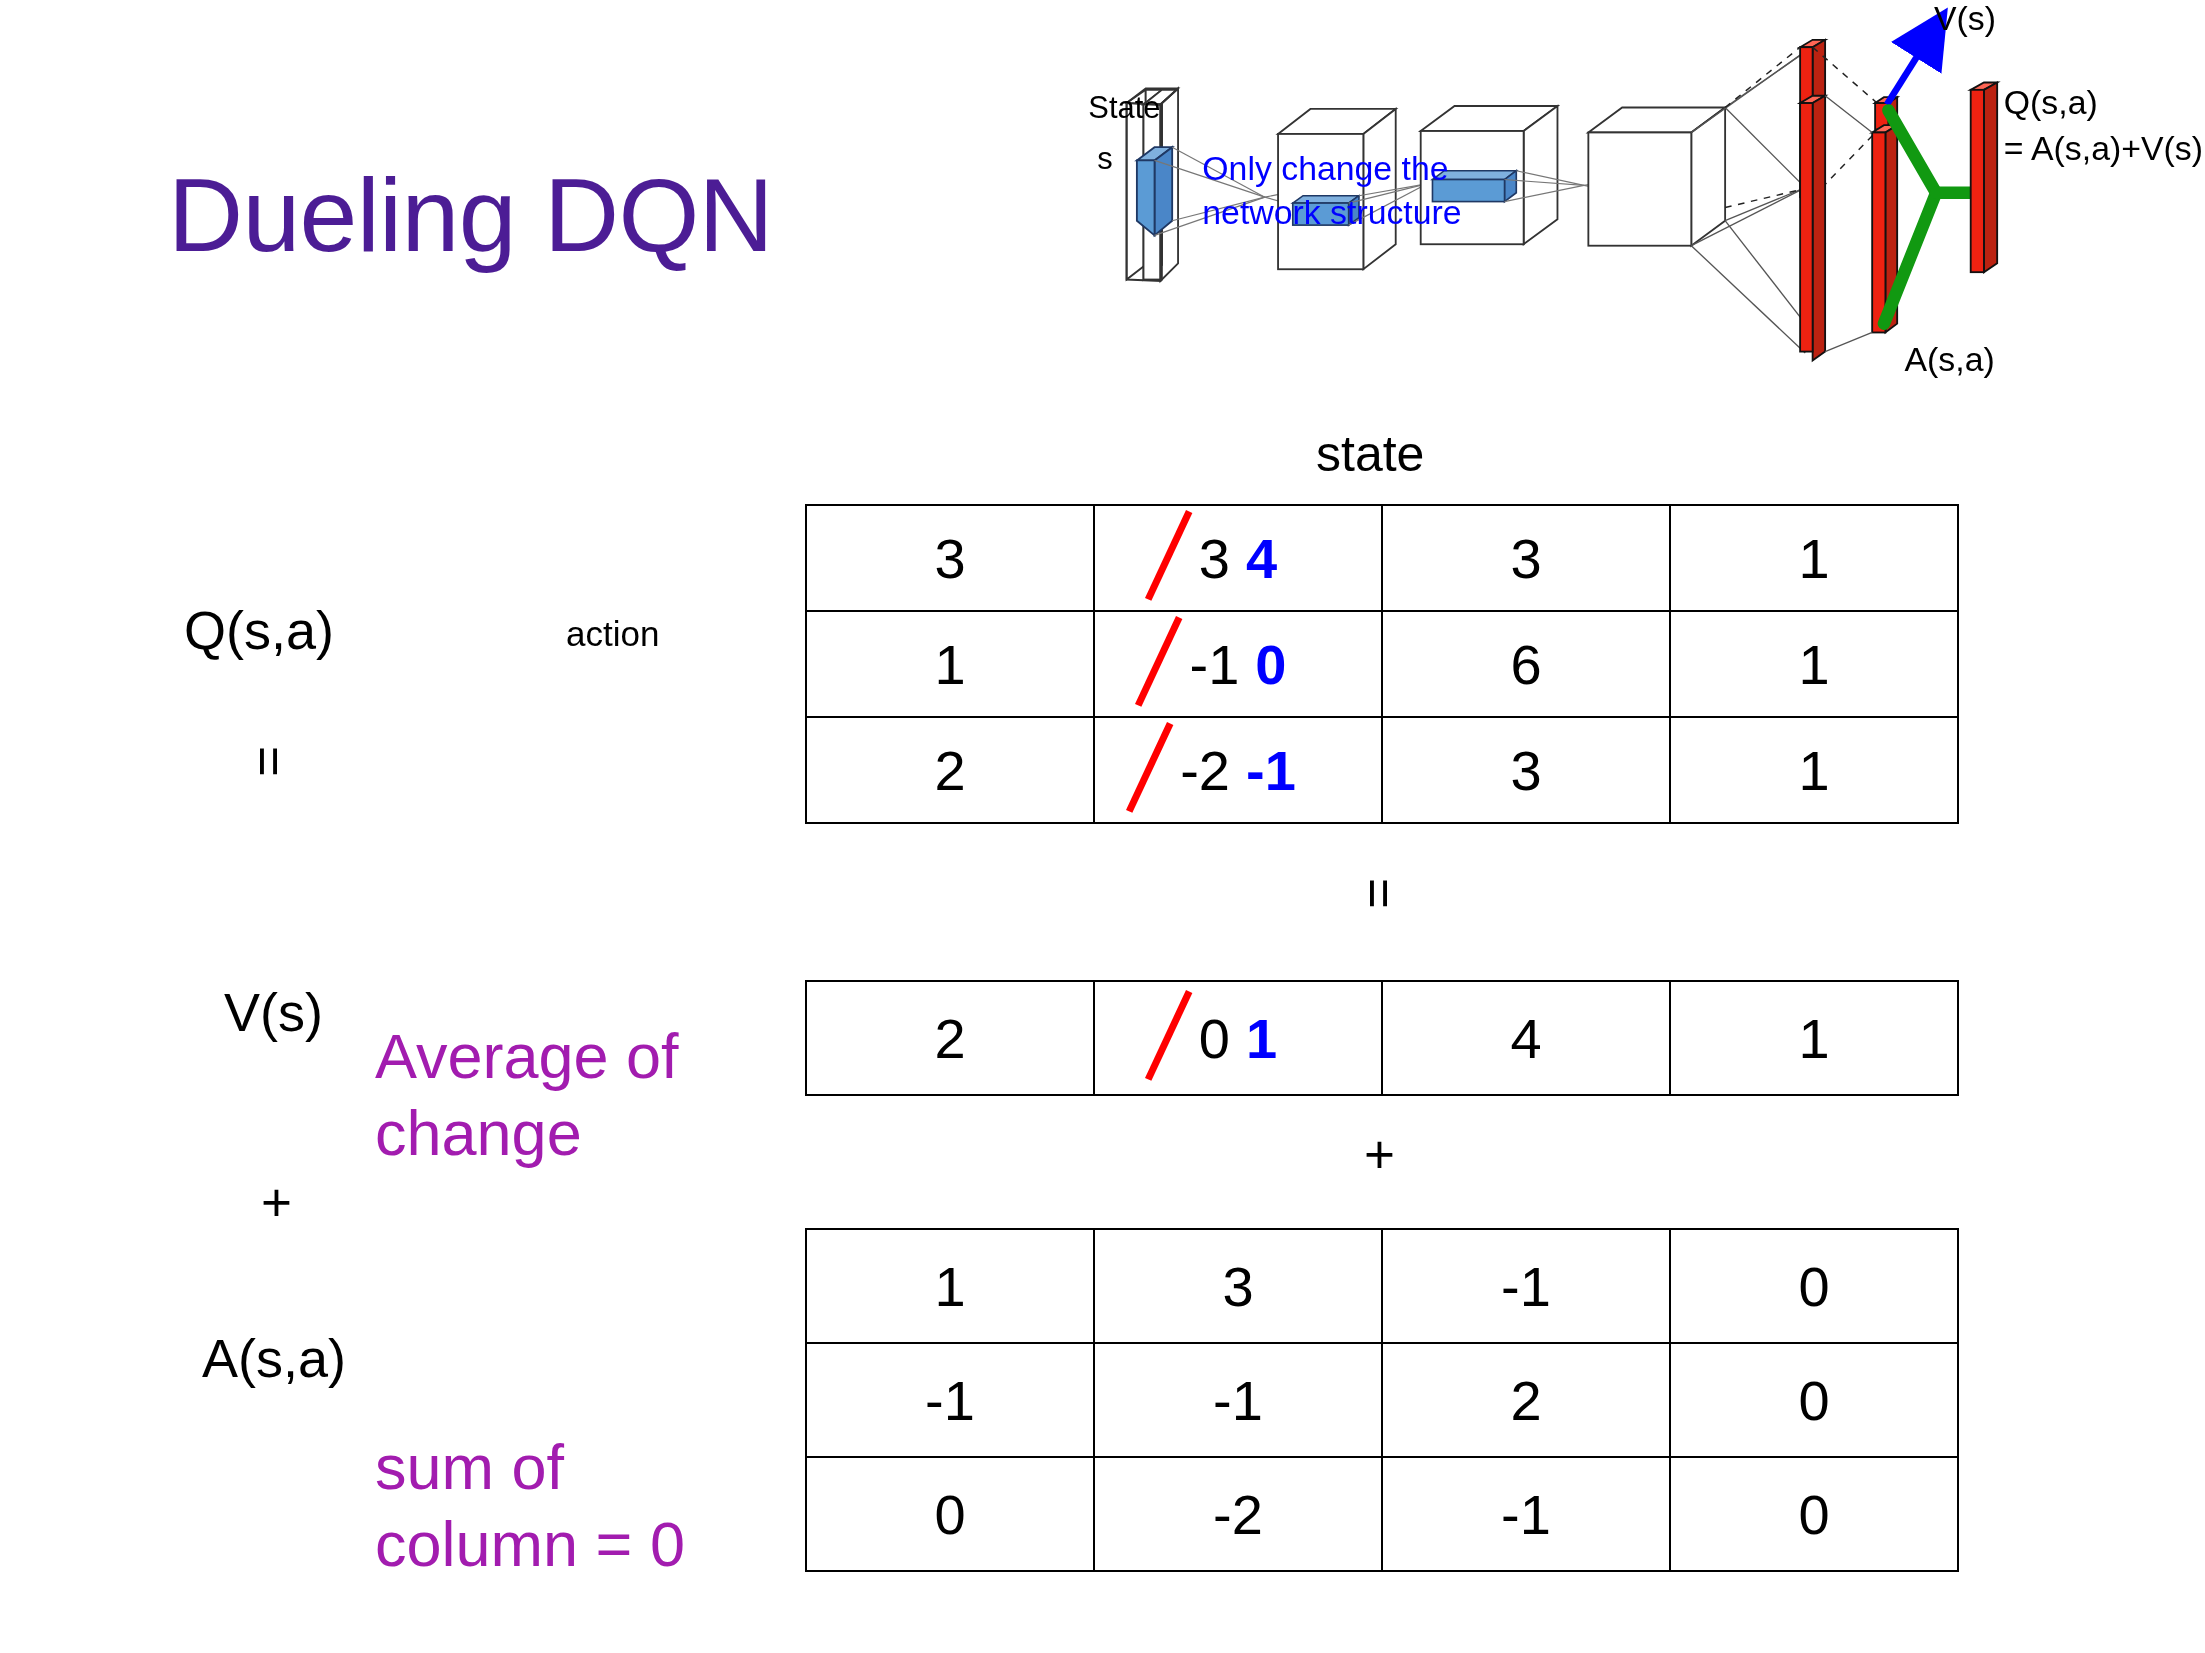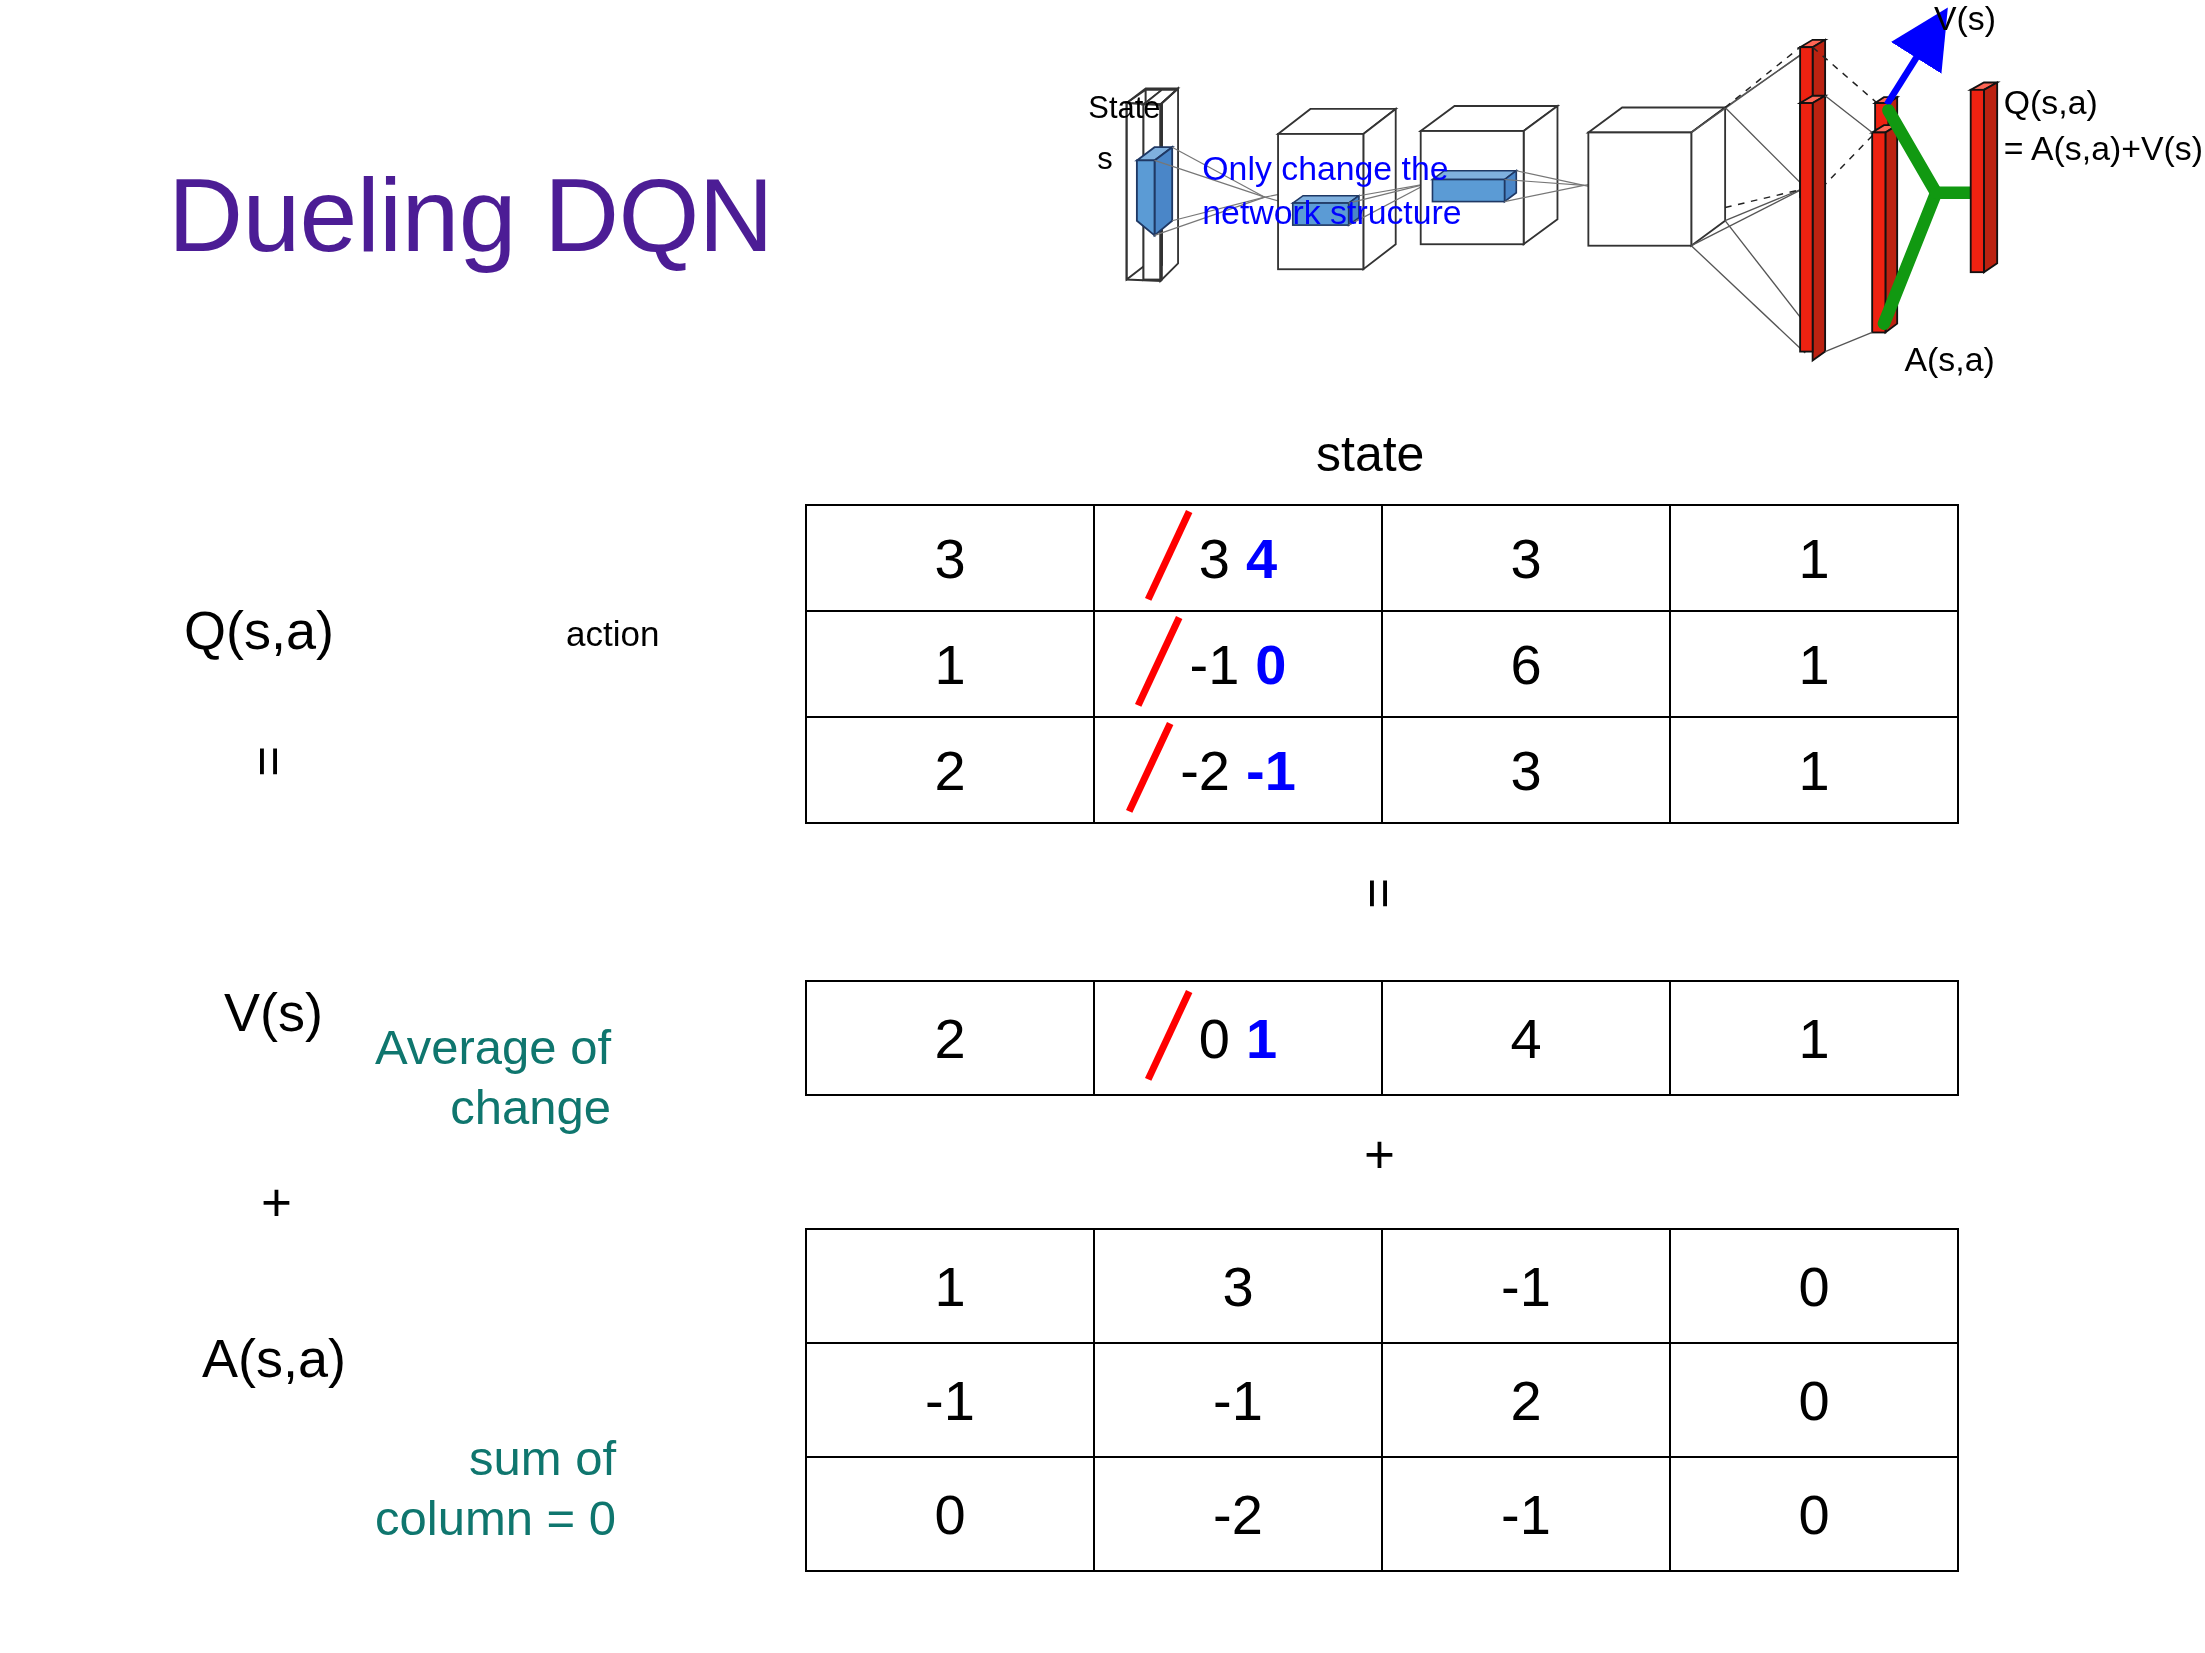--- a/index.html
+++ b/index.html
@@ -22,21 +22,21 @@
     white-space:nowrap;
     line-height:1;
   }
 
   
   #diagram{ left:1081px; top:0px; width:1125px; height:412px; }
   #diagram svg{ display:block; }
 
   
   .big-label{ font-size:54px; color:#000; white-space:nowrap; line-height:1;}
-  .blue-note{ font-size:49px; color:#0f766e; line-height:1.22; white-space:nowrap;text-align:right;}
+  .blue-note{ font-size:63px; color:#a21caf; line-height:1.22; white-space:nowrap;}
   .op{ font-size:53px; color:#000; line-height:1; font-weight:400;}
   .op-eq{
     font-size:53px; color:#000; line-height:1;
     transform:rotate(90deg); transform-origin:center center;
     display:inline-block;
   }
 
   
   .grid{ border-collapse:collapse; table-layout:fixed; }
   .grid td{

